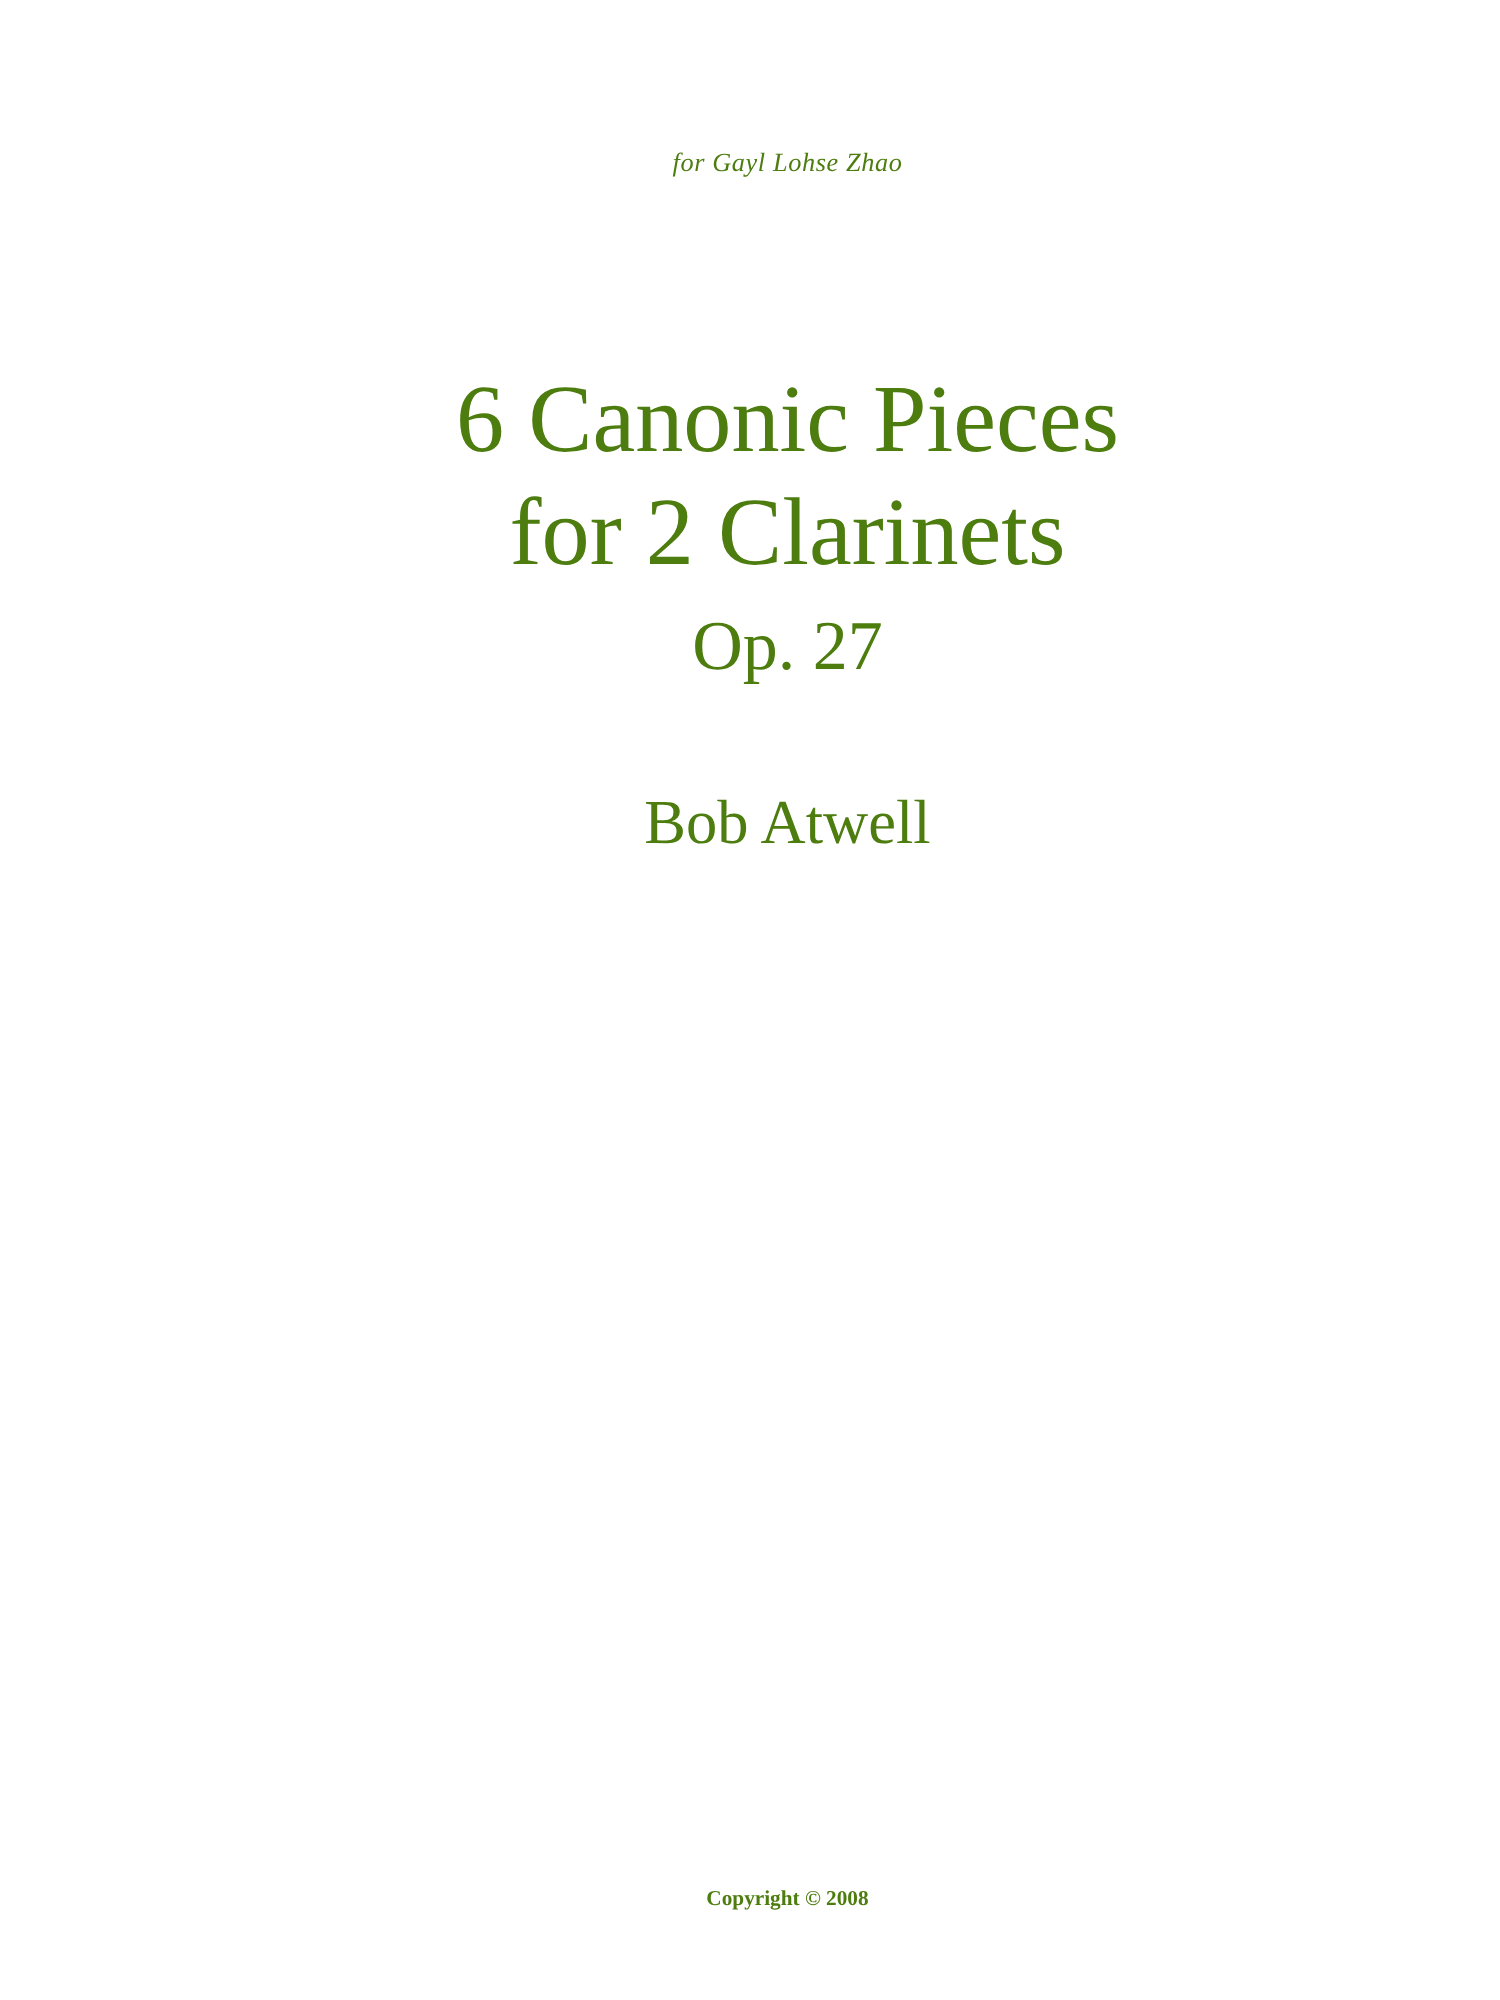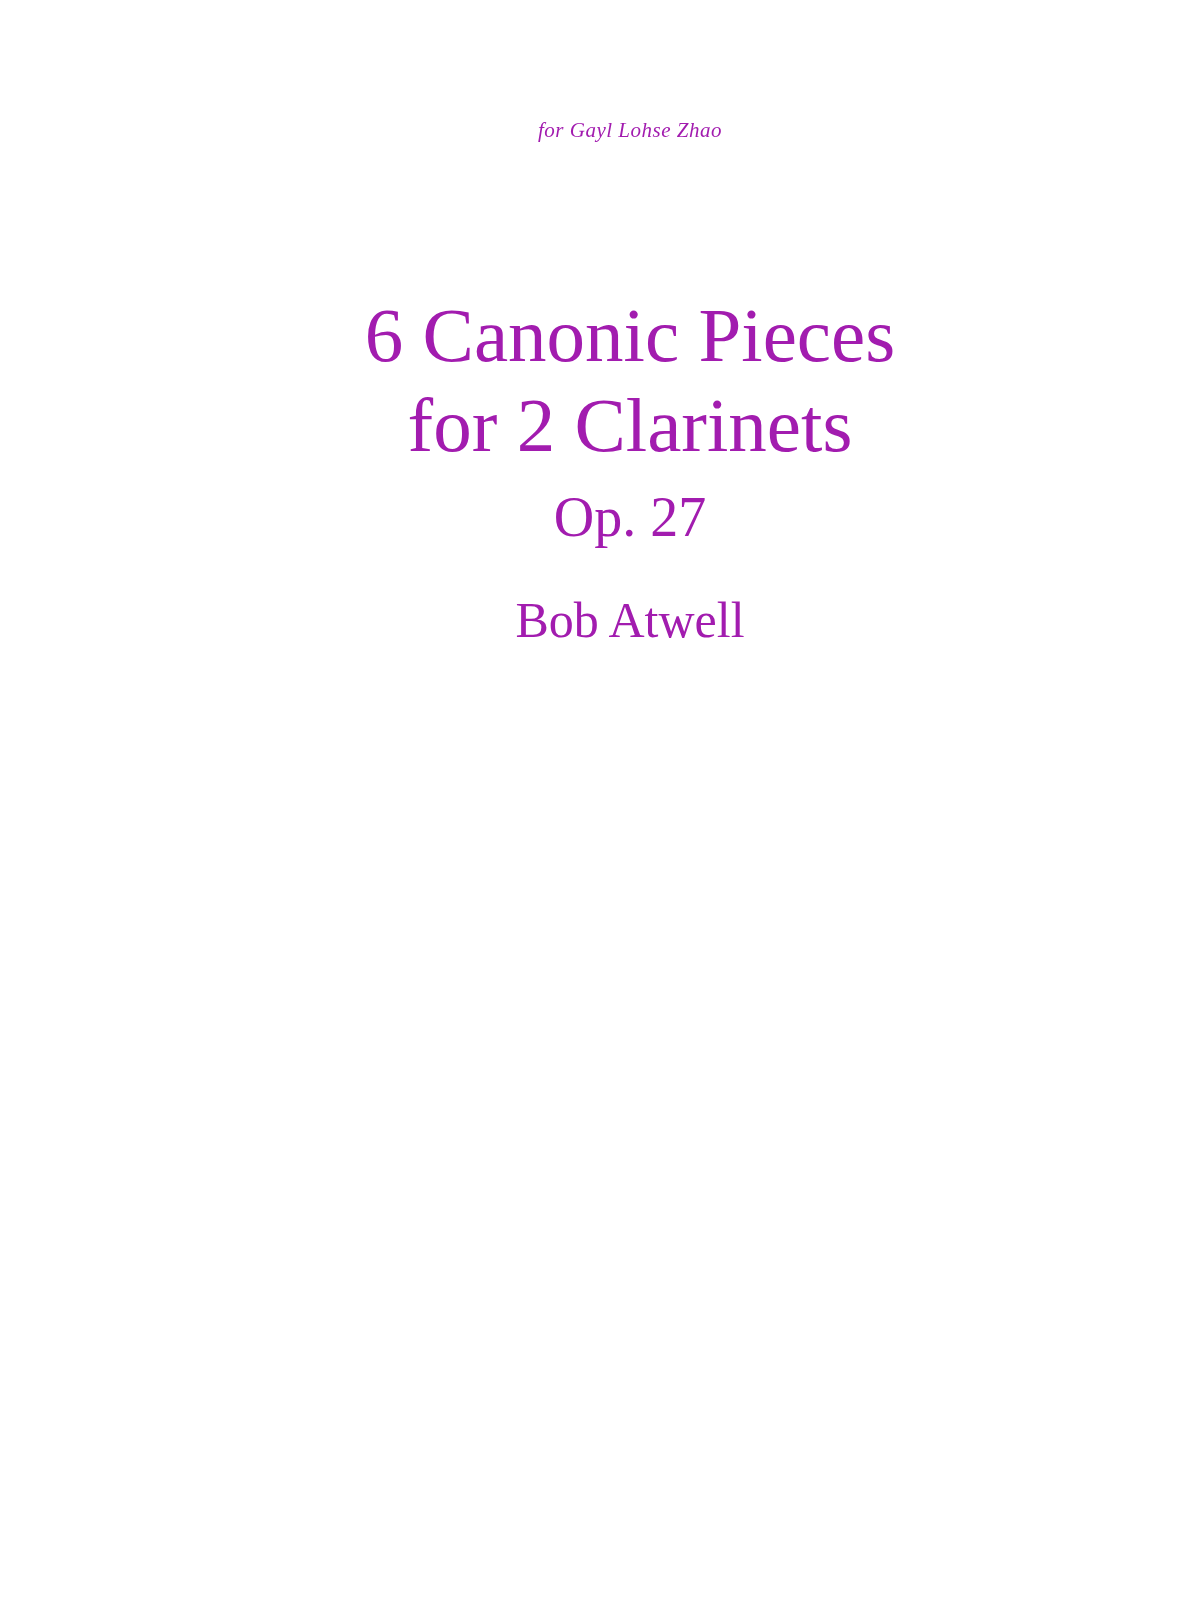--- a/index.html
+++ b/index.html
@@ -5,21 +5,21 @@
   html, body {
     margin: 0;
     padding: 0;
     background: #ffffff;
   }
   .page {
     position: relative;
     width: 1200px;
     height: 1600px;
     background: #ffffff;
-    color: #a21caf;
+    color: #4d7c0f;
     font-family: "Liberation Serif", serif;
     overflow: hidden;
   }
   
   .content-axis {
     position: absolute;
     left: 60px;
     width: 1140px;
     text-align: center;
   }
@@ -35,21 +35,21 @@
     font-size: 77px;
     line-height: 90px;
     font-weight: 400;
   }
   .opus {
     top: 490px;
     font-size: 56px;
     line-height: 54px;
   }
   .composer {
-    top: 591px;
+    top: 628px;
     font-size: 50px;
     line-height: 58px;
   }
   .copyright {
     top: 1509px;
     font-size: 17px;
     line-height: 20px;
     font-weight: 600;
   }
 </style>
@@ -62,14 +62,15 @@
 
   <div class="content-axis title">
     <div>6 Canonic Pieces</div>
     <div>for 2 Clarinets</div>
   </div>
 
   <div class="content-axis opus">Op. 27</div>
 
   <div class="content-axis composer">Bob Atwell</div>
 
+  <div class="content-axis copyright">Copyright © 2008</div>
 
 </div>
 
 </body></html>

